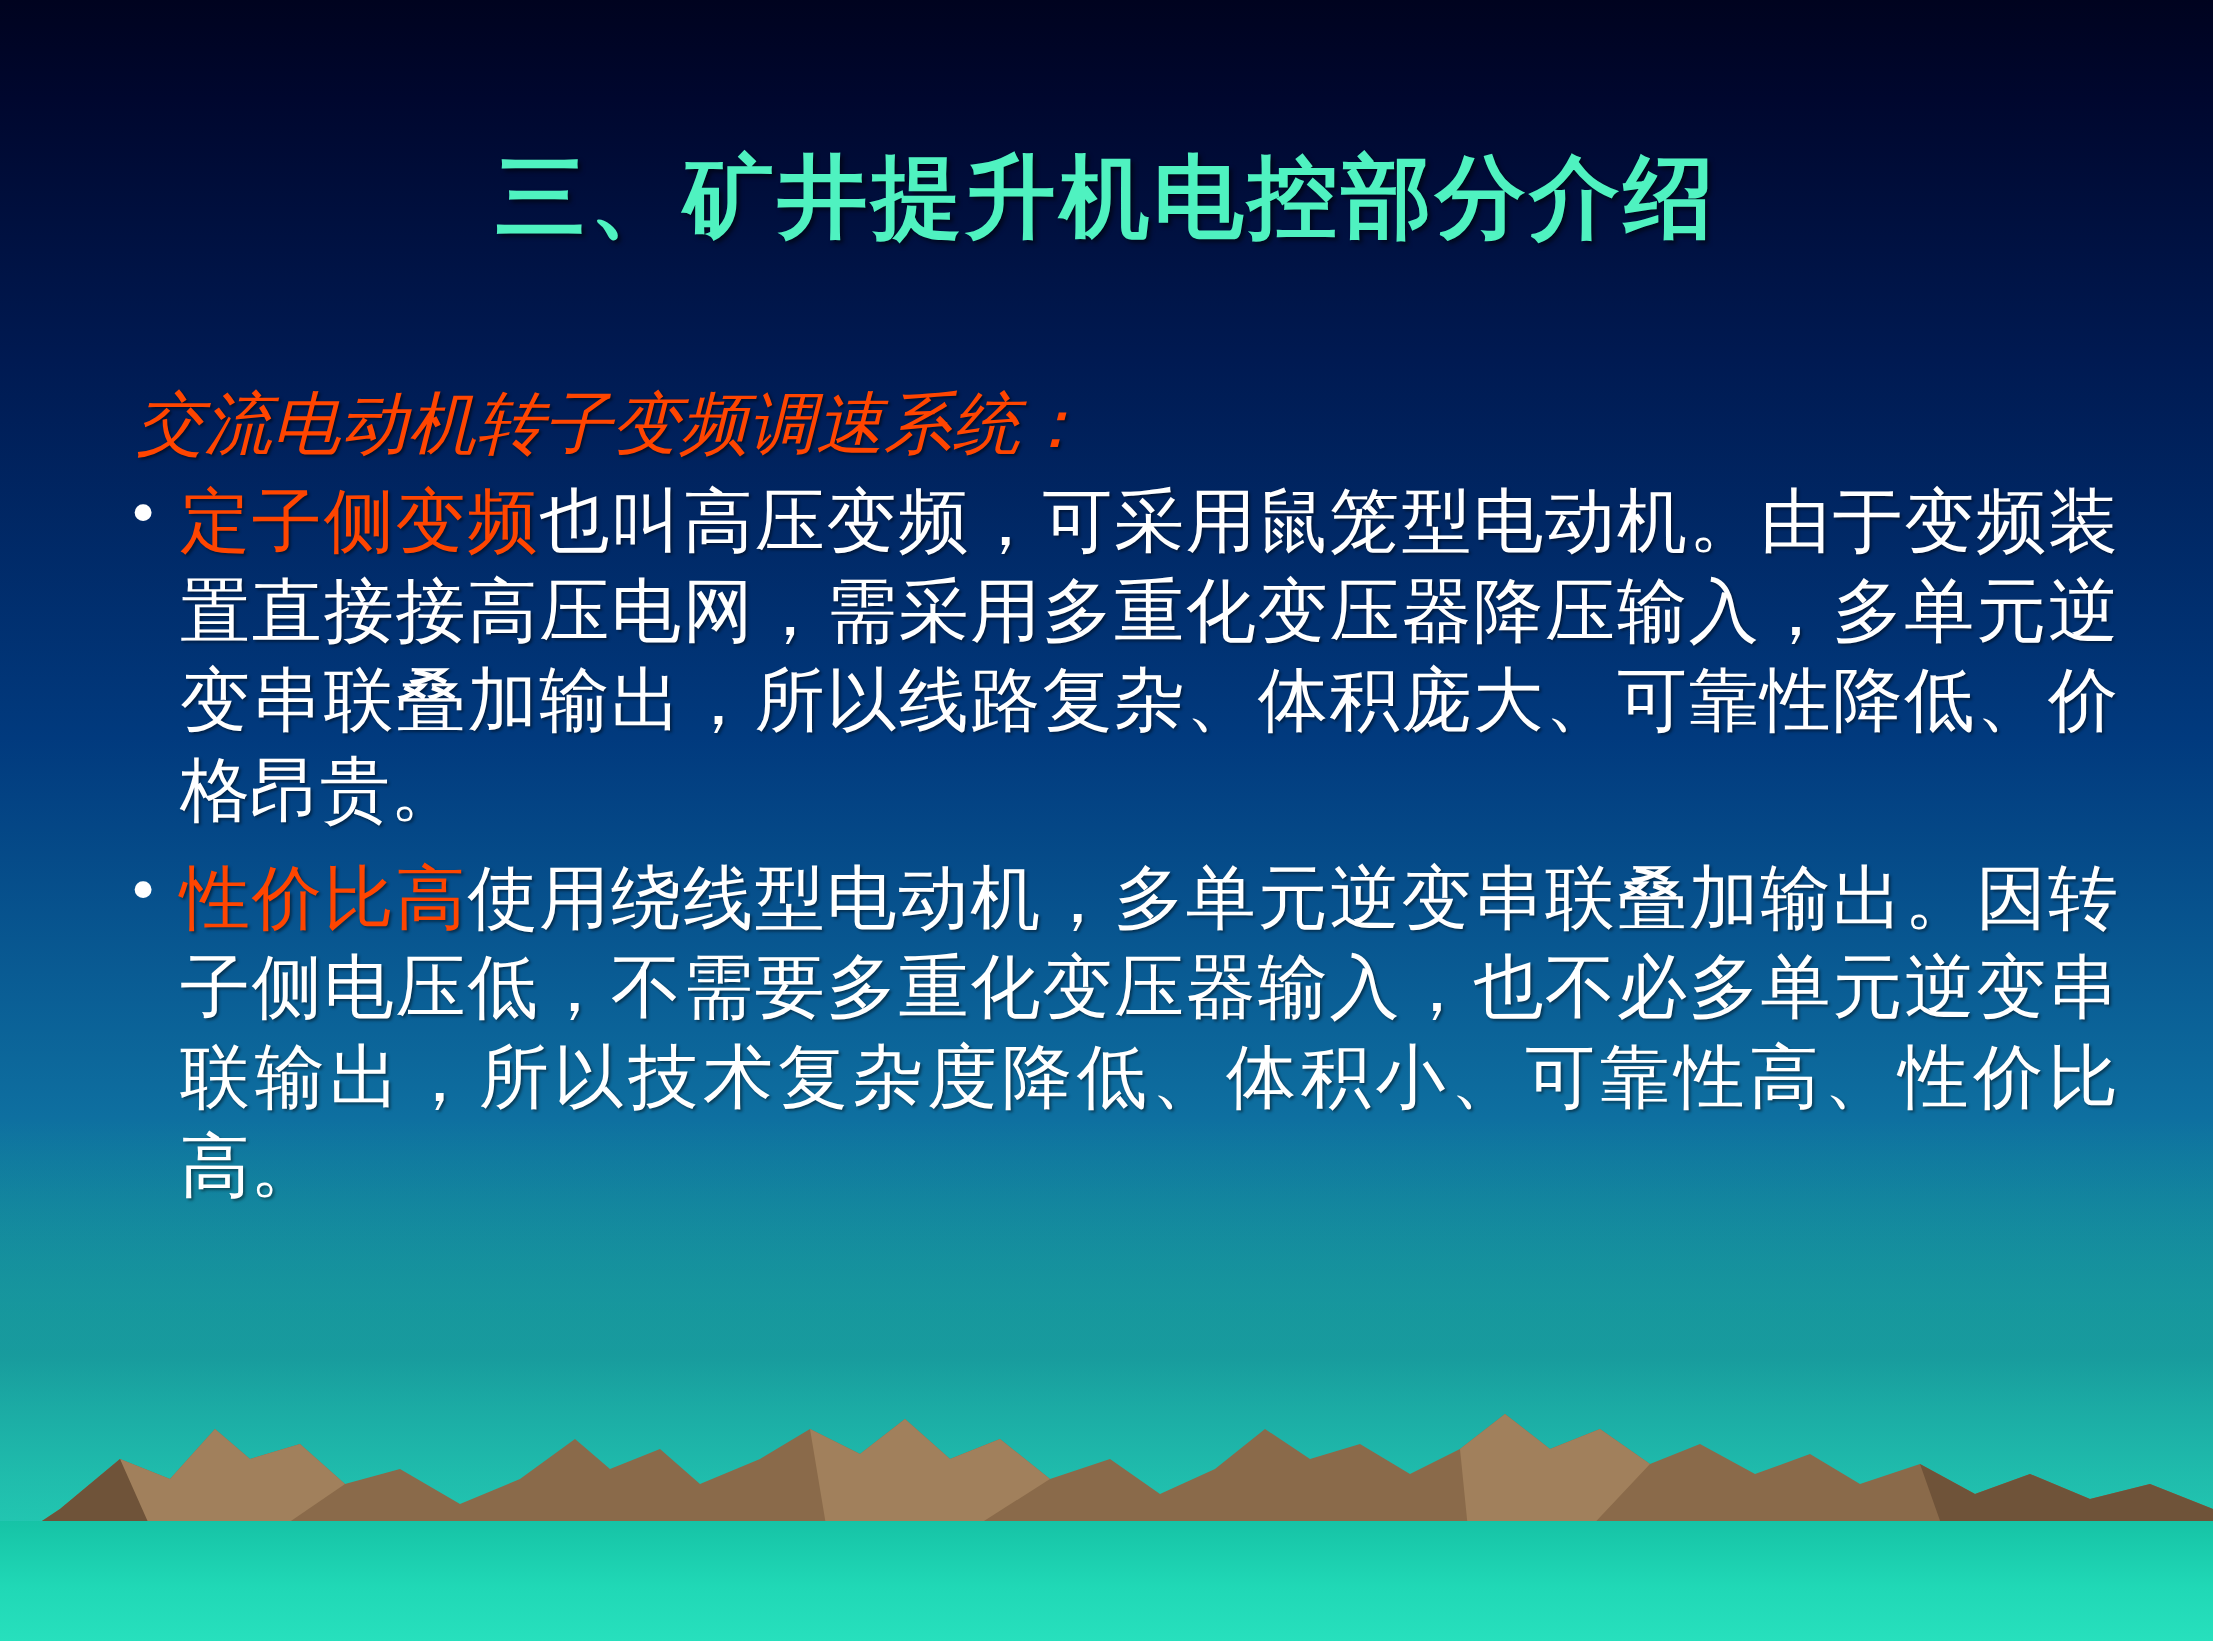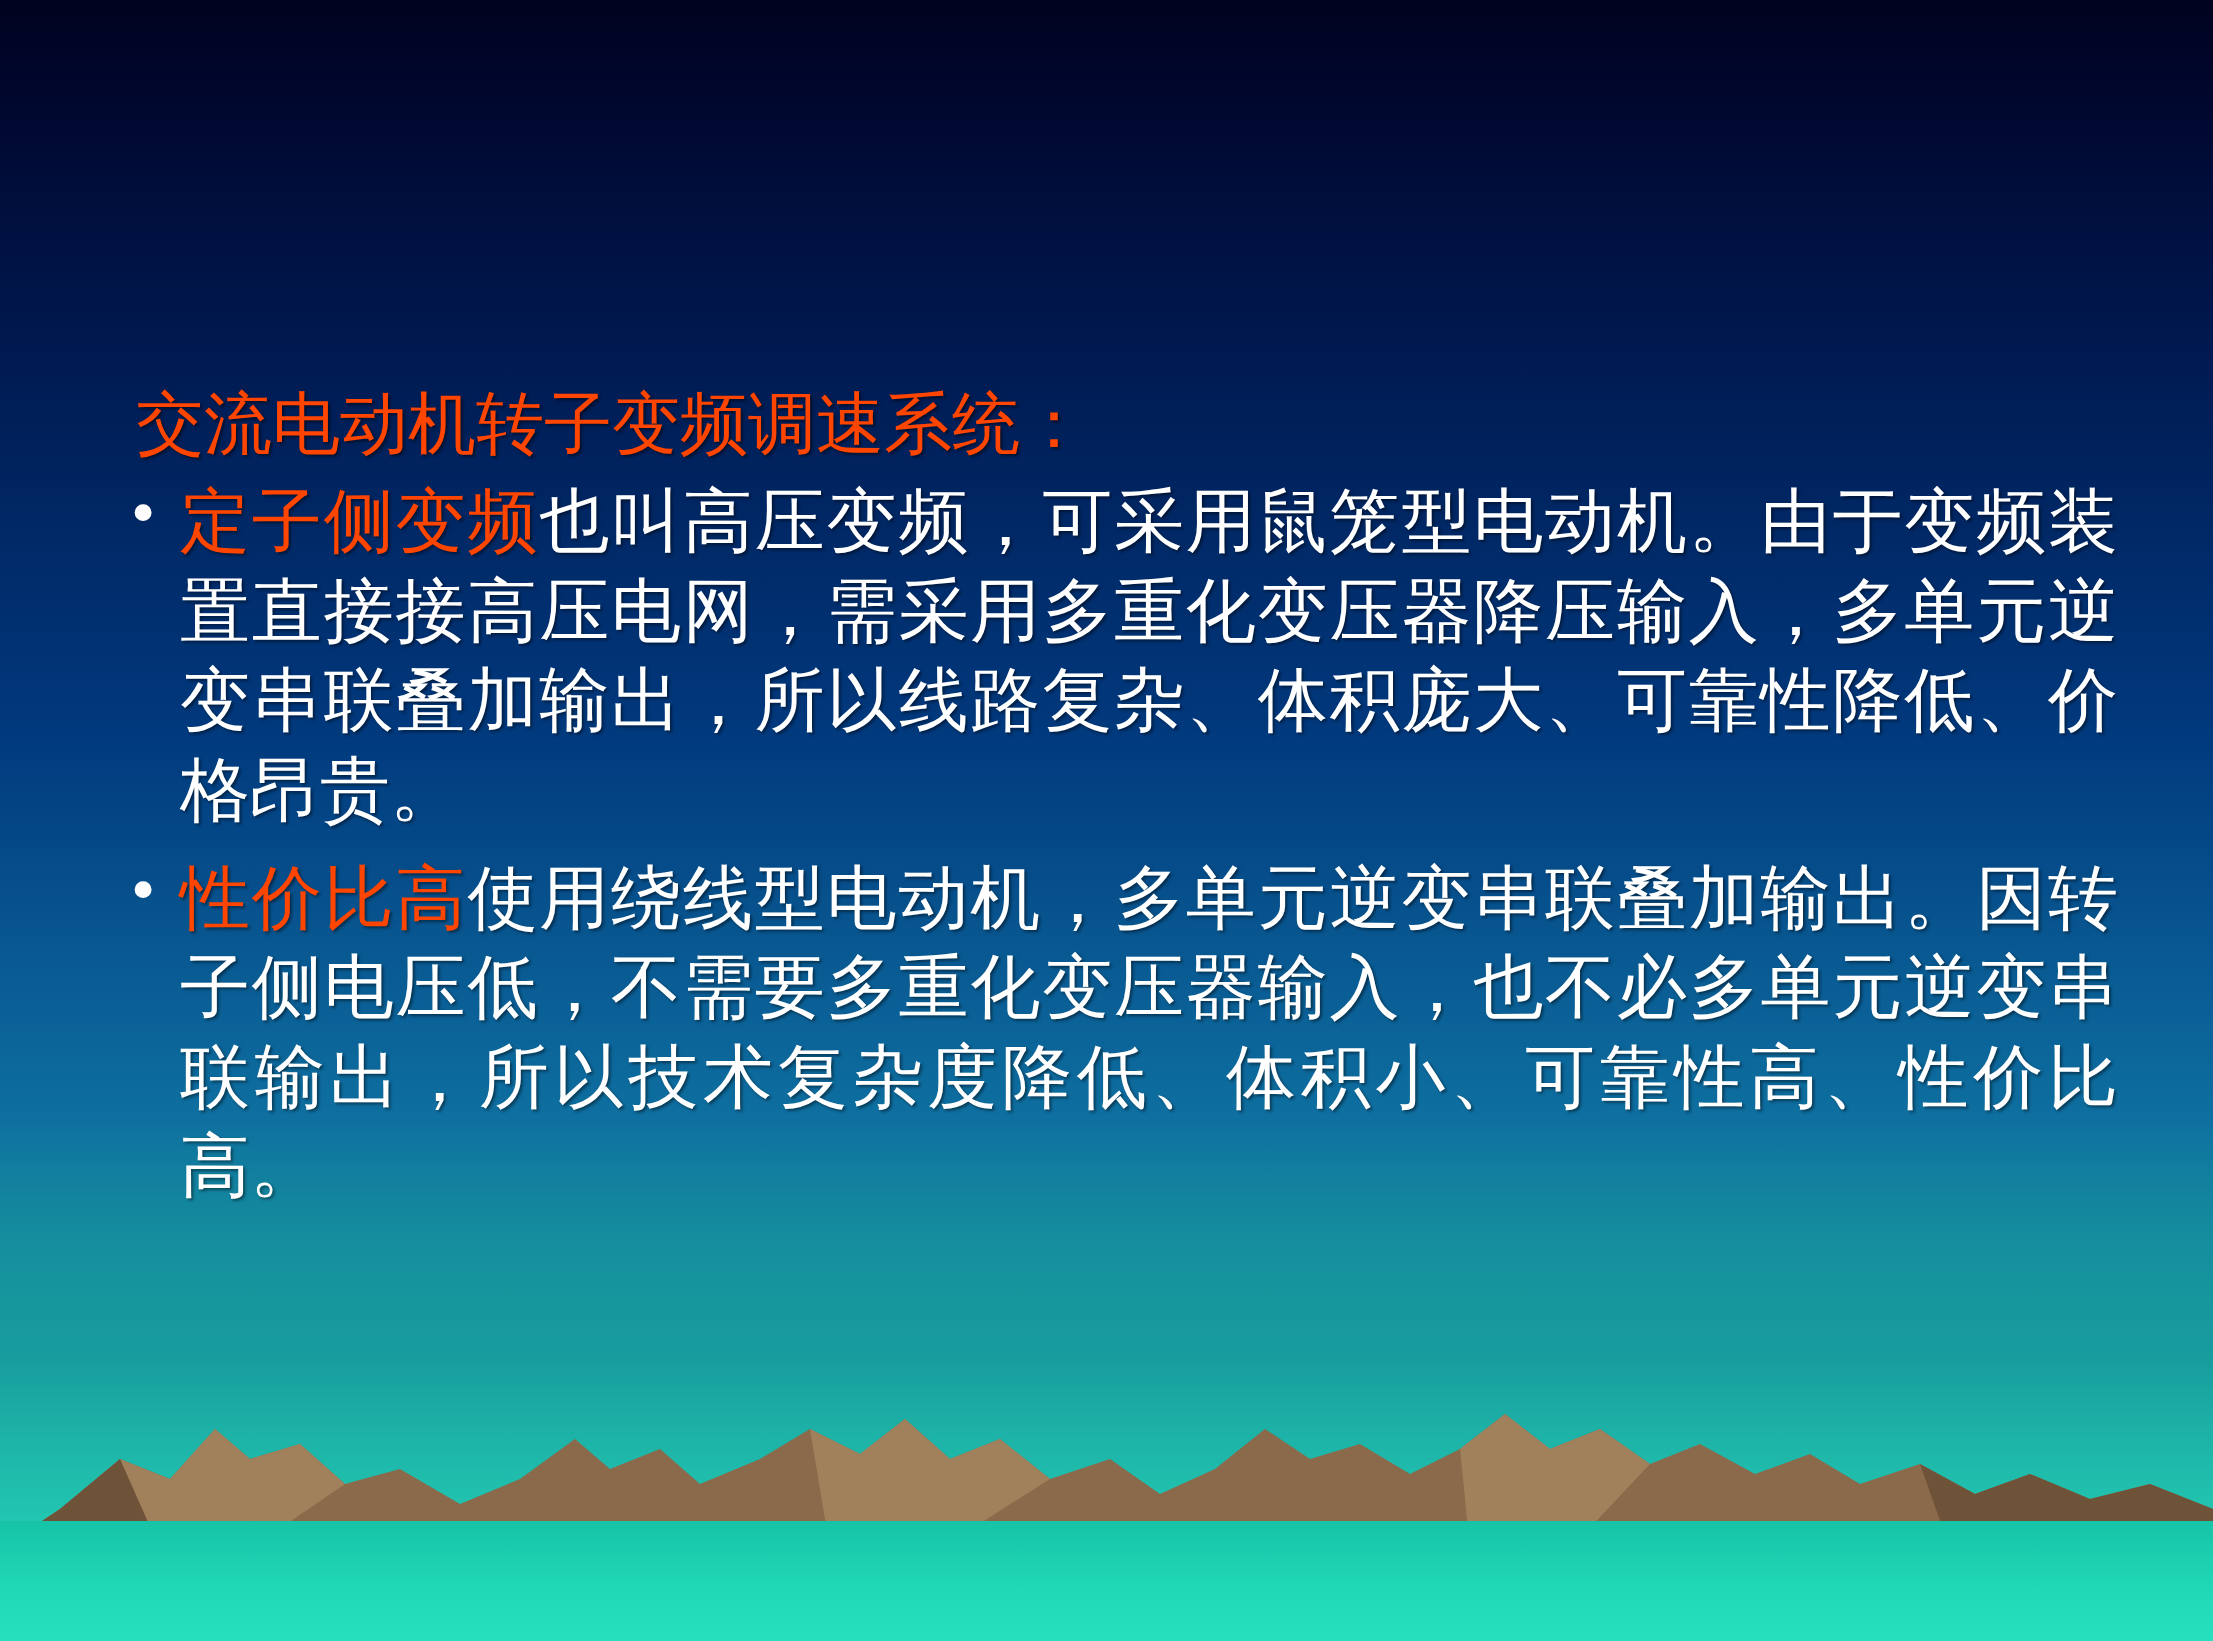--- a/index.html
+++ b/index.html
@@ -67,20 +67,21 @@
     top: 385px;
     left: 118px;
     width: 2000px;
   }
   .subhead {
     color: #ff4500;
     font-size: 68px;
     line-height: 1.15;
     margin: 0 0 14px 18px;
     text-shadow: 2px 2px 3px rgba(0,0,0,0.5);
+    font-style: italic;
   }
   .bullet-row {
     display: flex;
     align-items: flex-start;
     margin: 0 0 18px 0;
   }
   .bullet-dot {
     flex: 0 0 auto;
     width: 62px;
     color: #ffffff;
@@ -114,20 +115,21 @@
     <polygon points="0,240 60,200 120,150 170,170 215,120 250,150 300,135 345,175 400,160 460,195 520,170 575,130 610,160 660,140 700,175 760,150 810,120 860,145 905,110 950,150 1000,130 1050,170 1110,150 1160,185 1215,160 1265,120 1310,150 1360,135 1410,165 1460,140 1505,105 1550,140 1600,120 1650,155 1700,135 1755,165 1810,145 1860,175 1920,155 1975,185 2030,165 2090,190 2150,175 2213,200 2213,240" fill="#8a6a4a"></polygon>
     <polygon points="120,150 170,170 215,120 250,150 300,135 345,175 250,240 150,240" fill="#a1805c"></polygon>
     <polygon points="810,120 860,145 905,110 950,150 1000,130 1050,170 940,240 830,240" fill="#a1805c"></polygon>
     <polygon points="1460,140 1505,105 1550,140 1600,120 1650,155 1570,240 1470,240" fill="#a1805c"></polygon>
     <polygon points="0,240 60,200 120,150 160,240" fill="#6f5339"></polygon>
     <polygon points="1920,155 1975,185 2030,165 2090,190 2150,175 2213,200 2213,240 1950,240" fill="#6f5339"></polygon>
   </svg>
 
   <div class="water"></div>
 
+  <h1 class="title">三、矿井提升机电控部分介绍</h1>
 
   <div class="body-area">
 
     <div class="subhead">交流电动机转子变频调速系统：</div>
 
     <div class="bullet-row">
       <span class="bullet-dot">•</span>
       <span class="bullet-text">
         <span class="hl">定子侧变频</span><span>也叫高压变频，可采用鼠笼型电动机。由于变频装置直接接高压电网，需采用多重化变压器降压输入，多单元逆变串联叠加输出，所以线路复杂、体积庞大、可靠性降低、价格昂贵。</span>
       </span>

